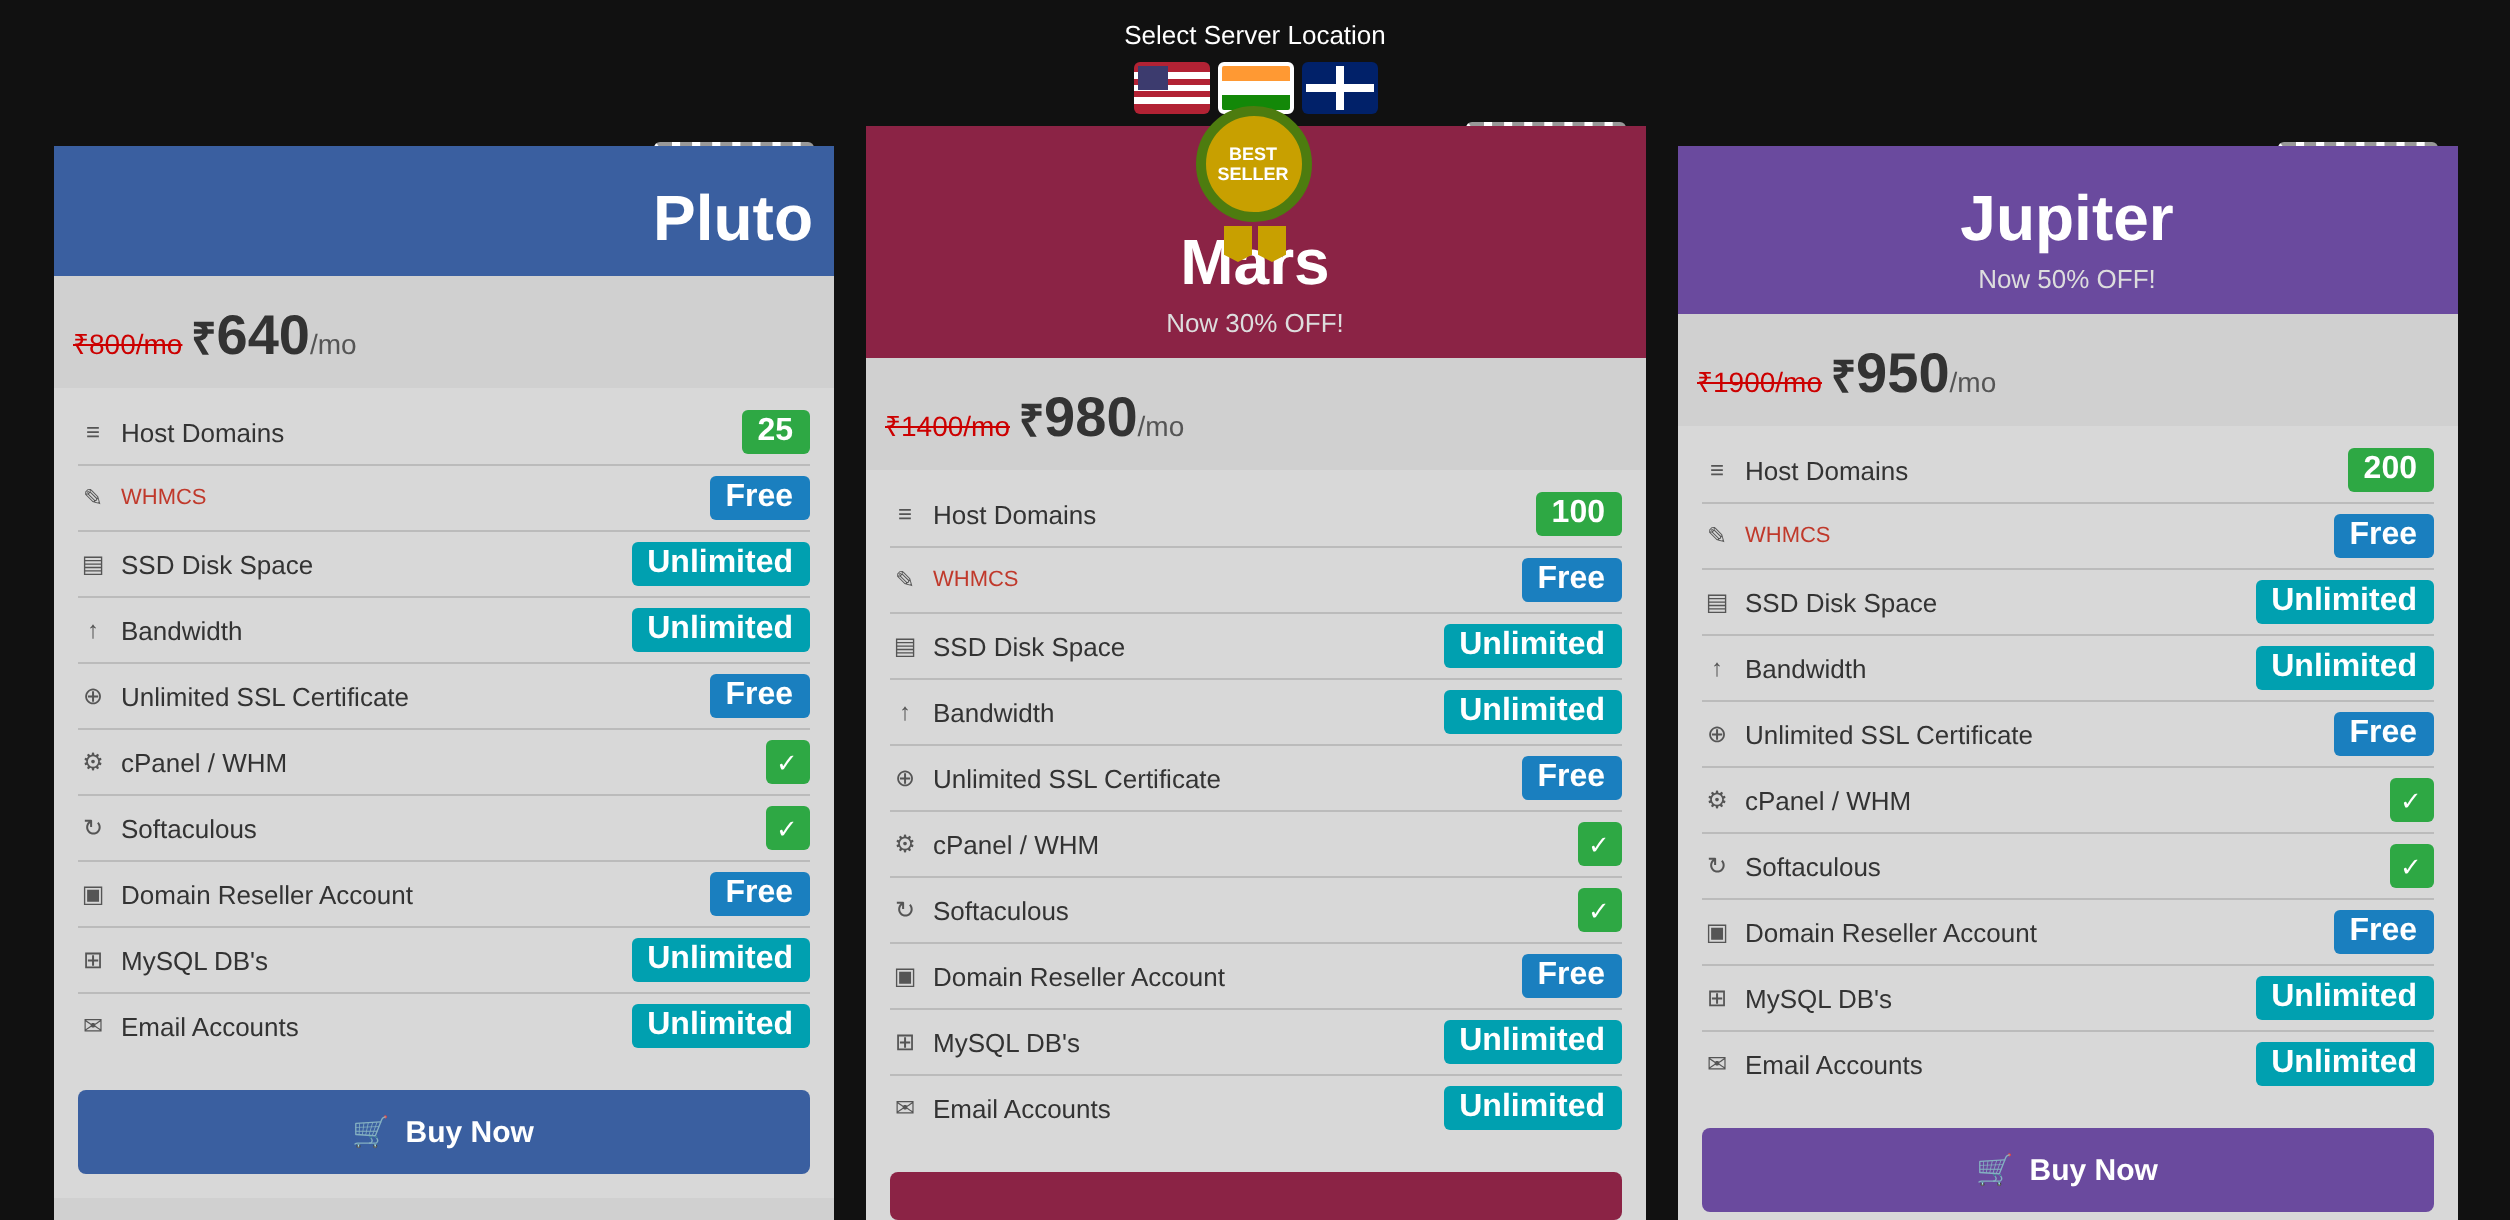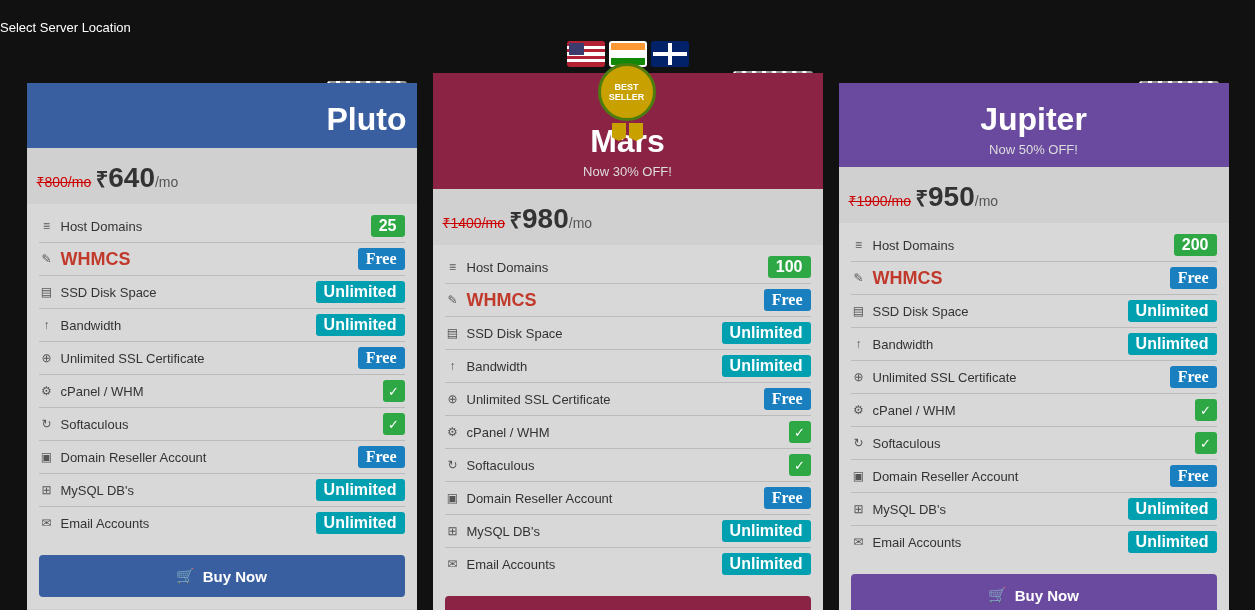--- a/index.html
+++ b/index.html
@@ -10,22 +10,22 @@
       overflow: hidden;
     }
 
     .page-wrapper {
       width: 1255px;
       background: #111;
     }
 
     
     .server-location {
-      text-align: left;
-      padding: 20px 0 6px;
+      text-align: center;
+      padding: 10px 0 6px;
     }
     .server-location-label {
       color: #fff;
       font-size: 13px;
       margin-bottom: 6px;
     }
     .flags {
       display: flex;
       justify-content: center;
       gap: 4px;
@@ -138,21 +138,21 @@
       height: 58px;
       background: #c8a000;
       border-radius: 50%;
       display: flex;
       align-items: center;
       justify-content: center;
       flex-direction: column;
       font-size: 8px;
       font-weight: bold;
       color: #fff;
-      border: 3px solid #4d7c0f;
+      border: 5px solid #4d7c0f;
     }
     .best-seller-ribbon {
       display: flex;
       justify-content: center;
       margin-top: 2px;
       gap: 3px;
     }
     .ribbon-left, .ribbon-right {
       width: 14px;
       height: 18px;
@@ -205,35 +205,35 @@
       font-size: 12px;
       color: #555;
     }
     .badge {
       padding: 2px 8px;
       border-radius: 3px;
       font-size: 16px;
       font-weight: bold;
       color: #fff;
     }
-    .badge.blue { background: #1a7fbf; font-family: Liberation Serif, serif; }
+    .badge.blue { background: #1a7fbf; }
     .badge.teal { background: #00a0b0; }
     .badge.num { background: #2ea844; }
     .check-icon {
       background: #2ea844;
       color: #fff;
       width: 22px;
       height: 22px;
       border-radius: 3px;
       display: flex;
       align-items: center;
       justify-content: center;
       font-size: 13px;
     }
-    .whmcs-label { color: #c0392b; font-weight: bold; font-size: 18px; }
+    .whmcs-label { color: #c0392b; font-weight: normal; font-size: 11px; }
 
     
     .buy-now-area {
       padding: 10px 12px 12px;
       background: #d8d8d8;
     }
     .buy-now-btn {
       width: 100%;
       padding: 12px 0;
       font-size: 15px;

